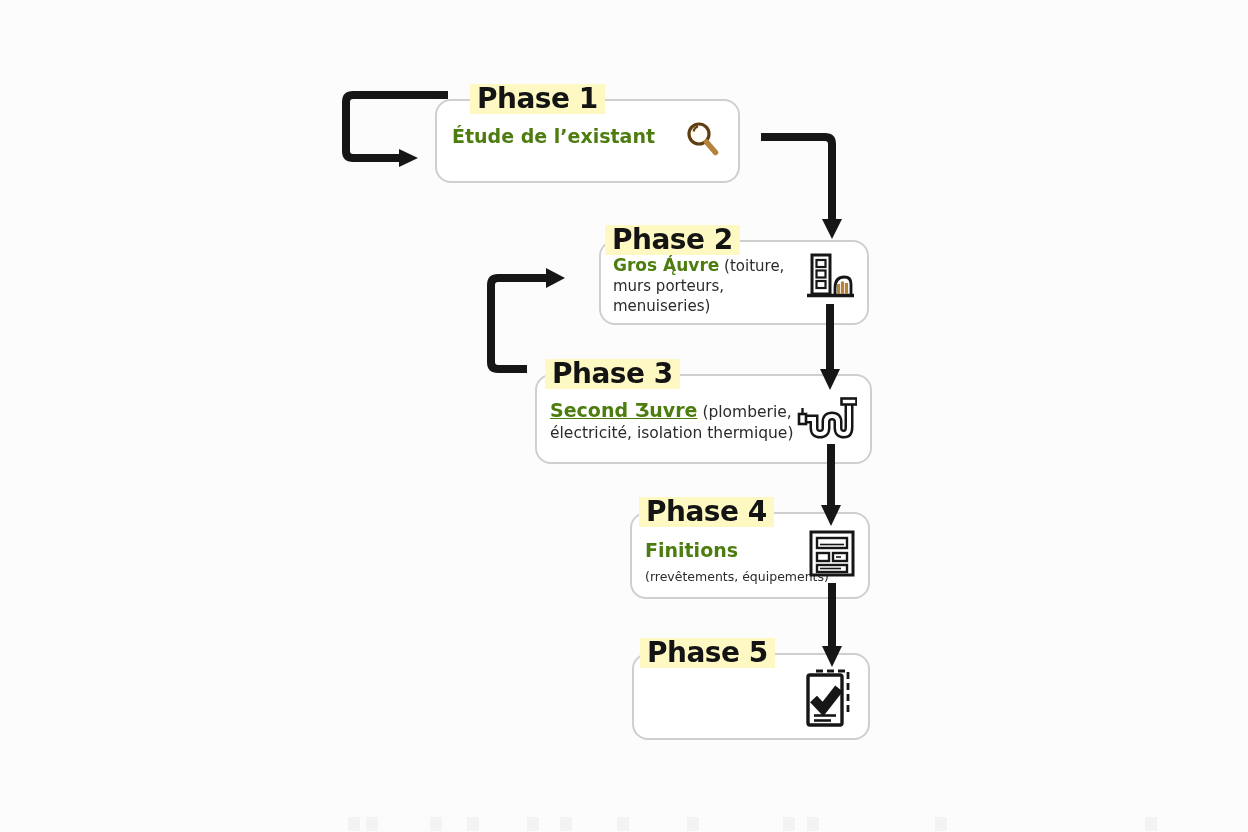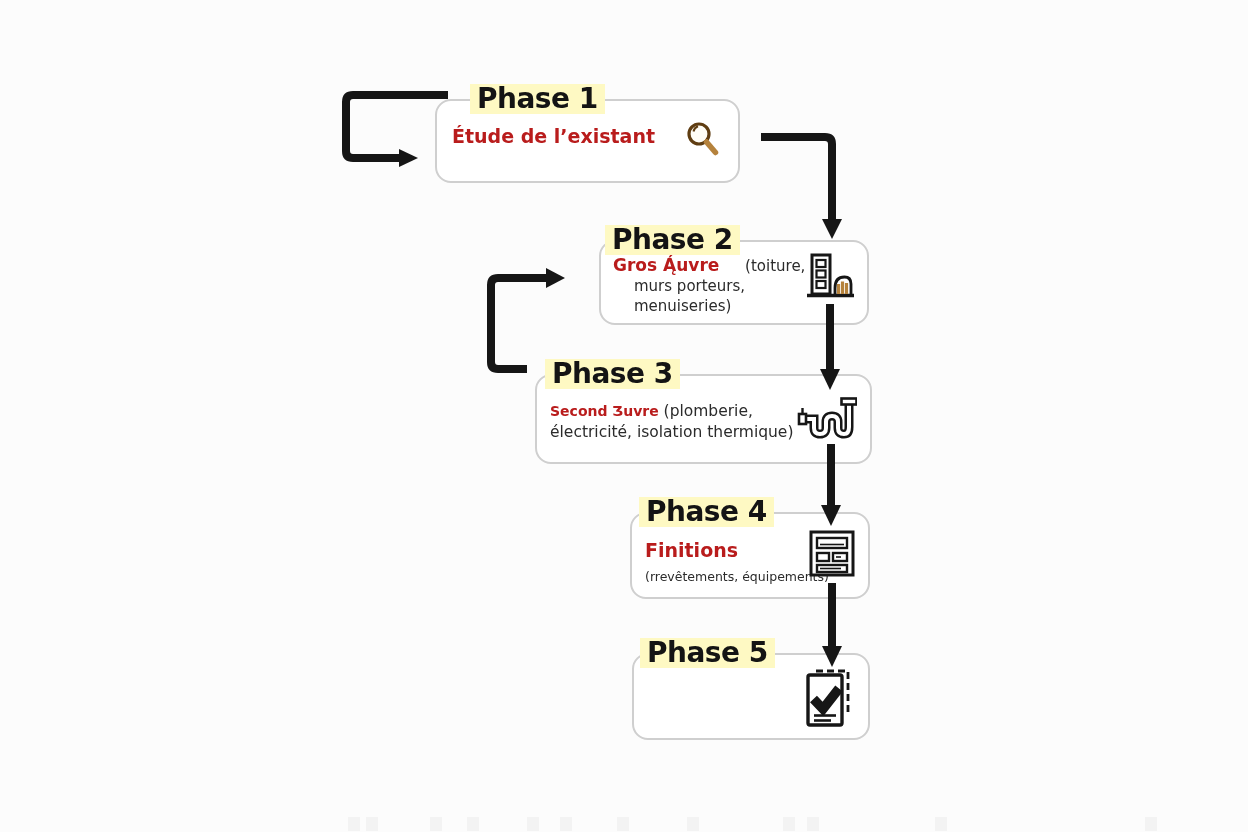--- a/index.html
+++ b/index.html
@@ -15,26 +15,26 @@
     position:absolute;background:#ffffff;
     border:2px solid #cfcfcf;border-radius:16px;
     box-sizing:border-box;
   }
   .phase-title{
     position:absolute;font-weight:bold;font-size:28px;line-height:30px;
     letter-spacing:-0.5px;color:#141414;background:#fef9c3;padding:0 7px;
     white-space:nowrap;
   }
   .phase-body{position:absolute;white-space:nowrap;}
-  .lead{font-weight:bold;color:#b91c1c;}
+  .lead{font-weight:bold;color:#4d7c0f;}
   .rest{font-weight:normal;color:#2b2b2b;}
   .p1 .lead{font-size:19px;}  .p1 .rest{font-size:14.5px;}
-  .p2 .lead{font-size:17px;}  .p2 .rest{font-size:15px;padding-left:21px;}
+  .p2 .lead{font-size:17px;}  .p2 .rest{font-size:15px;}
   .p2 .phase-line, .p2.phase-body{line-height:20px;}
-  .p3 .lead{font-size:14px;}.p3 .rest{font-size:15.5px;}
+  .p3 .lead{font-size:19px;text-decoration:underline;}.p3 .rest{font-size:15.5px;}
   .p3 .phase-line{line-height:21px;}
   .p4 .lead{font-size:19px;}  .p4 .rest{font-size:12.5px;}
   .p5 .lead{font-size:19px;}  .p5 .rest{font-size:15px;}
   .phase-line{line-height:20px;}
   .gap-sm{margin-top:4px;}
   .icon{position:absolute;}
   svg{display:block;}
   .arrow-layer{position:absolute;left:0;top:0;pointer-events:none;}
   
   .bottom-mark{

